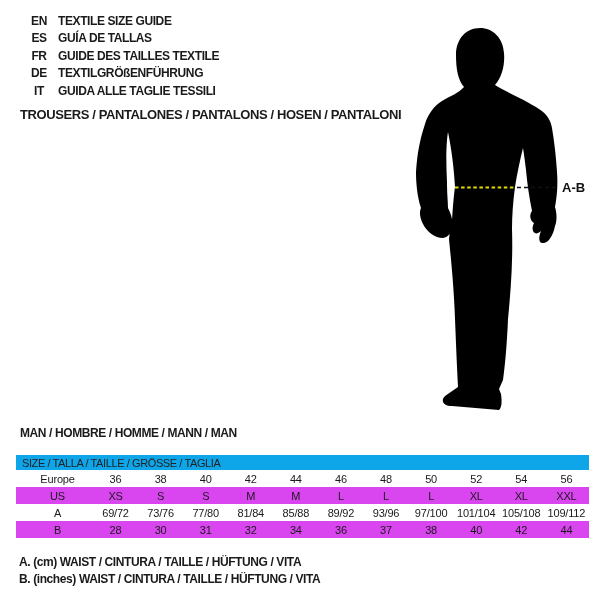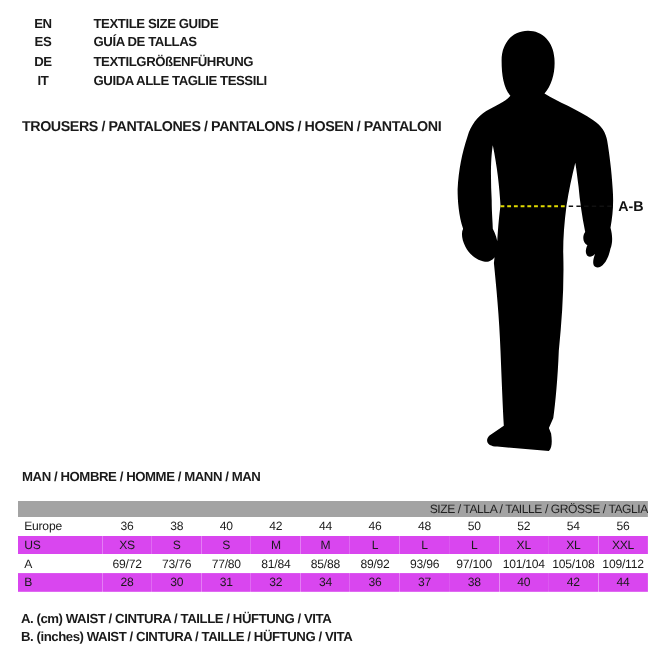--- a/index.html
+++ b/index.html
@@ -8,60 +8,64 @@
     font-family:"Liberation Sans","DejaVu Sans",sans-serif;color:#1a1a1a;
     -webkit-font-smoothing:antialiased;
   }
   .abs{position:absolute;}
   .cond{letter-spacing:-0.4px;}
 
   
   .lang-block{left:20px;top:13px;font-size:12px;font-weight:bold;line-height:17.4px;}
   .lang-row{display:flex;text-align:center;}
   .lang-code{width:38px;flex:0 0 38px;}
-  .lang-label{white-space:nowrap;margin-left:27px;}
+  .lang-label{white-space:nowrap;}
 
   
   .category-line{left:20px;top:107px;font-size:13px;font-weight:bold;white-space:nowrap;}
 
   
   .figure-wrap{left:400px;top:0;width:200px;height:420px;margin-top:24px;}
 
   
   .man-line{left:20px;top:426px;font-size:12px;font-weight:bold;white-space:nowrap;}
 
   
   table.size-table{
     position:absolute;left:16px;top:455px;width:573px;
     border-collapse:collapse;table-layout:fixed;
     font-size:11px;letter-spacing:-0.2px;color:#1a1a1a;
   }
   table.size-table th,table.size-table td{
     padding:0;font-weight:normal;vertical-align:middle;white-space:nowrap;overflow:hidden;
   }
-  .thead-bar{background:#a3a3a3;height:15px;text-align:right;padding-left:6px !important;color:#222;}
+  .thead-bar{background:#0ea5e9;height:15px;text-align:left;padding-left:6px !important;color:#222;}
   tbody tr{height:17px;}
   tbody tr.alt{background:#d946ef;}
-  tbody th{text-align:left;padding-left:6px !important;}
+  tbody th{text-align:center;padding-left:6px !important;}
   td.cell{text-align:center;}
 
   
   .notes{left:19px;top:554px;font-size:12px;font-weight:bold;line-height:16.5px;white-space:nowrap;}
 </style>
 </head>
 <body>
 
 <div class="abs lang-block cond">
   <div class="lang-row">
     <span class="lang-code">EN</span>
     <span class="lang-label">TEXTILE SIZE GUIDE</span>
   </div>
   <div class="lang-row">
     <span class="lang-code">ES</span>
     <span class="lang-label">GUÍA DE TALLAS</span>
+  </div>
+  <div class="lang-row">
+    <span class="lang-code">FR</span>
+    <span class="lang-label">GUIDE DES TAILLES TEXTILE</span>
   </div>
   <div class="lang-row">
     <span class="lang-code">DE</span>
     <span class="lang-label">TEXTILGRÖßENFÜHRUNG</span>
   </div>
   <div class="lang-row">
     <span class="lang-code">IT</span>
     <span class="lang-label">GUIDA ALLE TAGLIE TESSILI</span>
   </div>
 </div>

